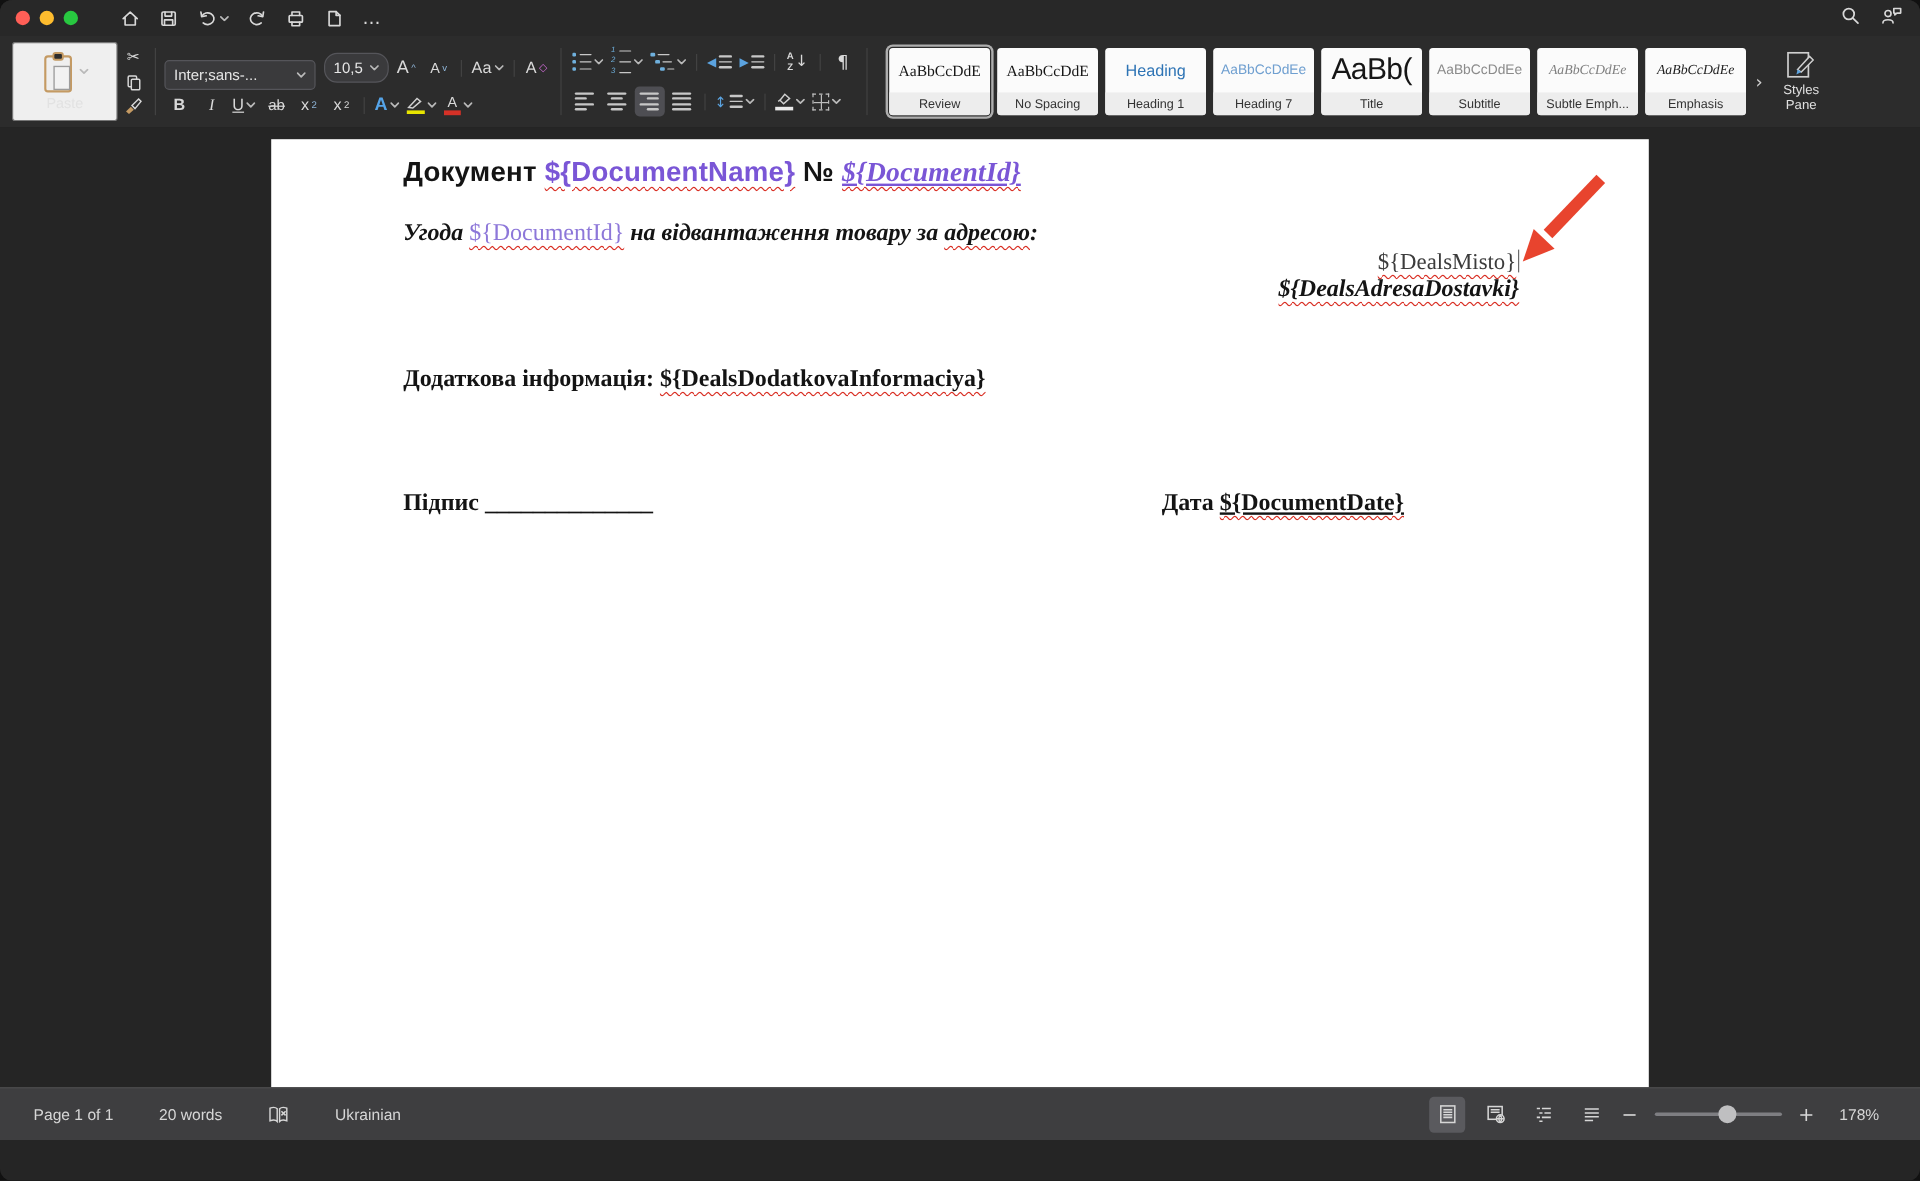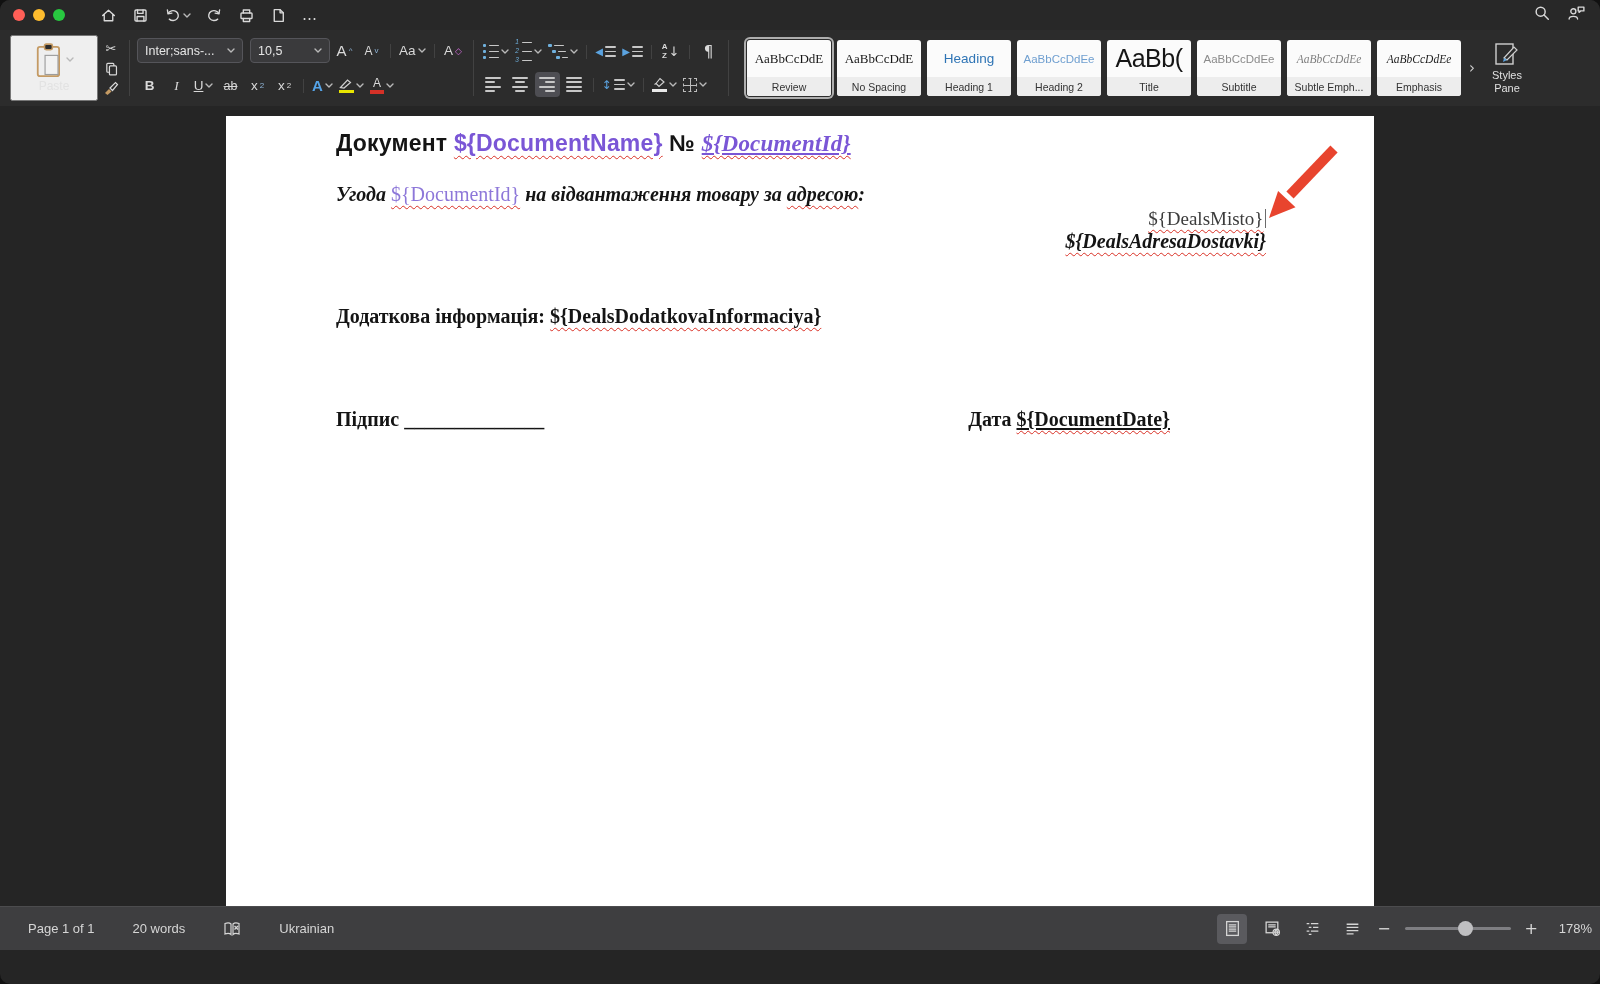--- a/index.html
+++ b/index.html
@@ -96,21 +96,21 @@
   .doc-ugoda { margin-top:26px; font-size:20px; font-weight:bold; font-style:italic; }
   .deals-title { color:#8d77d9; font-weight:normal; font-style:normal; }
   .doc-misto { margin-top:2px; text-align:right; font-size:19px; color:#3c3c3c; font-weight:normal; }
   .caret { display:inline-block; width:1.5px; height:19px; background:#6b6b6b; vertical-align:-3px; margin-left:1px; }
   .doc-adresa { text-align:right; font-size:20px; font-weight:bold; font-style:italic; }
   .doc-dodatkova { margin-top:52px; font-size:20px; font-weight:bold; }
   .doc-signature { margin-top:80px; font-size:20px; font-weight:bold; display:flex; justify-content:space-between; padding-right:96px; }
   .arrow-svg { position:absolute; left:1020px; top:22px; pointer-events:none; }
 
   
-  .statusbar { height:44px; background:#3e3e40; border-top:1px solid #4c4c4e; display:flex; align-items:center; color:#d6d6d6; font-size:13px; padding:0 8px 0 28px; }
+  .statusbar { height:44px; background:#3e3e40; border-top:1px solid #4c4c4e; display:flex; align-items:center; color:#d6d6d6; font-size:13px; padding:0 34px 0 28px; }
   .sb-item { background:none; border:none; color:#d6d6d6; font-size:13px; }
   .sb-left { display:flex; align-items:center; gap:38px; }
   .sb-right { margin-left:auto; display:flex; align-items:center; gap:10px; }
   .viewbtn { width:30px; height:30px; border:none; background:transparent; border-radius:4px; display:flex; align-items:center; justify-content:center; }
   .viewbtn.active { background:#5a5a5e; }
   .sb-ic { stroke:#d6d6d6; fill:none; stroke-width:1.2; }
   .zoom-track { width:106px; height:3.5px; background:#7e7e82; border-radius:2px; position:relative; margin:0 4px; }
   .zoom-thumb { width:15px; height:15px; border-radius:50%; background:#bfbfc1; position:absolute; top:-6px; left:50%; }
   .zoom-pm { background:none; border:none; color:#d6d6d6; font-size:16px; font-family:"DejaVu Sans",sans-serif; }
   .zoom-level { width:44px; text-align:right; }
@@ -209,27 +209,27 @@
             <path d="M2 13 L6 9 L8.5 11.5 L4.5 15 Z" fill="#c49a63"></path>
             <path d="M7 8 L12.5 2.5 L14.5 4.5 L9.5 10.5 Z" fill="none" stroke="#d8d8d8" stroke-width="1.2"></path>
           </svg>
         </button>
     </div>
 
     <div class="vsep"></div>
 
     <div class="gcol" style="padding:3px 0;">
       <div class="fontrow1">
-        <div class="combo" style="width:106px;">
+        <div class="combo" style="width:126px;margin-top:12px;">
           <span>Inter;sans-...</span>
           <svg class="chev" viewBox="0 0 8 5">
               <path d="M1 1 L4 4 L7 1"></path>
             </svg>
         </div>
-        <div class="combo" style="width:80px; margin-left:5px;">
+        <div class="combo" style="width:54px; margin-left:5px;border-radius:11px;">
           <span>10,5</span>
           <svg class="chev" viewBox="0 0 8 5">
               <path d="M1 1 L4 4 L7 1"></path>
             </svg>
         </div>
         <button class="ibtn" style="font-size:15px;">
             <span>A</span>
             <sup class="sup-s" style="color:#8fb5d8;">^</sup>
           </button>
         <button class="ibtn" style="font-size:12px;">
@@ -471,21 +471,21 @@
       <button class="style-card">
         <span class="style-sample ss-normal">AaBbCcDdE</span>
         <span class="style-label">No Spacing</span>
       </button>
       <button class="style-card">
         <span class="style-sample ss-h1">Heading</span>
         <span class="style-label">Heading 1</span>
       </button>
       <button class="style-card">
         <span class="style-sample ss-h2">AaBbCcDdEe</span>
-        <span class="style-label">Heading 2</span>
+        <span class="style-label">Heading 7</span>
       </button>
       <button class="style-card">
         <span class="style-sample ss-title">AaBb(</span>
         <span class="style-label">Title</span>
       </button>
       <button class="style-card">
         <span class="style-sample ss-subtitle">AaBbCcDdEe</span>
         <span class="style-label">Subtitle</span>
       </button>
       <button class="style-card">

